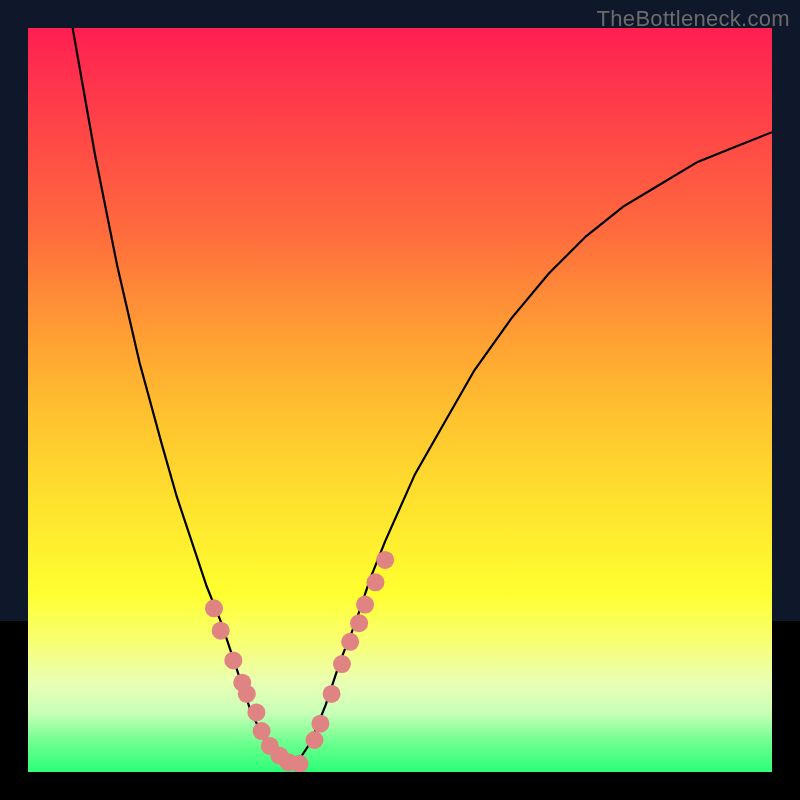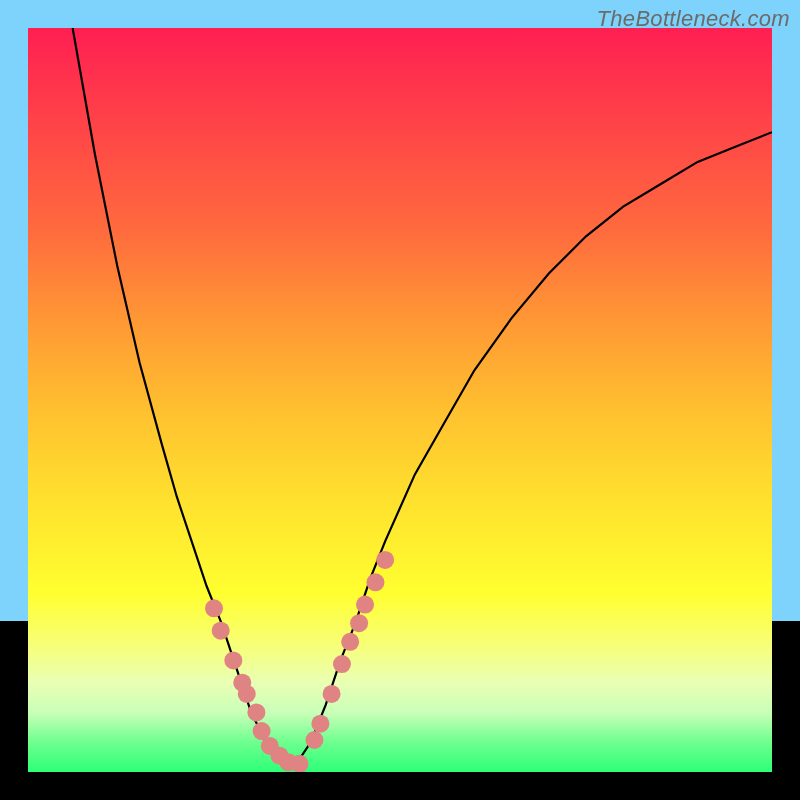--- a/index.html
+++ b/index.html
@@ -10,22 +10,21 @@
     background: #000;
     overflow: hidden;
     font-family: Arial, Helvetica, sans-serif;
   }
   .frame {
     position: absolute;
     left: 0;
     top: 0;
     width: 800px;
     height: 621px;
-    background: #7dd3fc;
-    font-style: italic;
+    background: #0f172a;
   }
   .plot {
     position: absolute;
     left: 28px;
     top: 28px;
     width: 744px;
     height: 744px;
     background: linear-gradient(
       to bottom,
       #ff1f52 0%,

